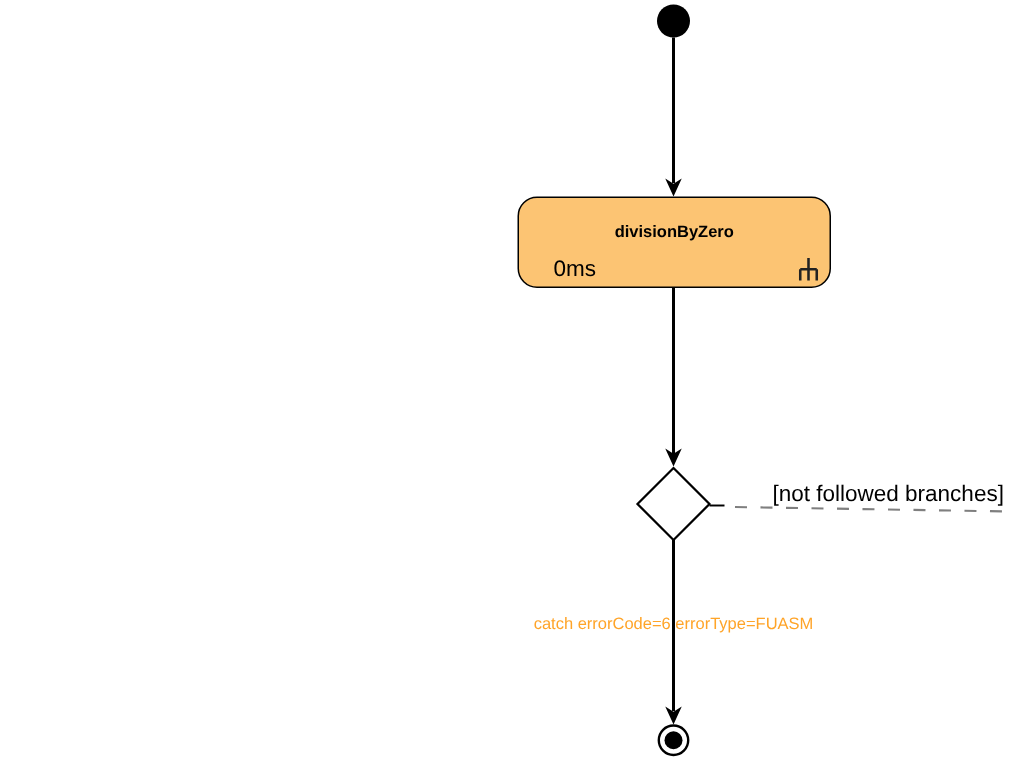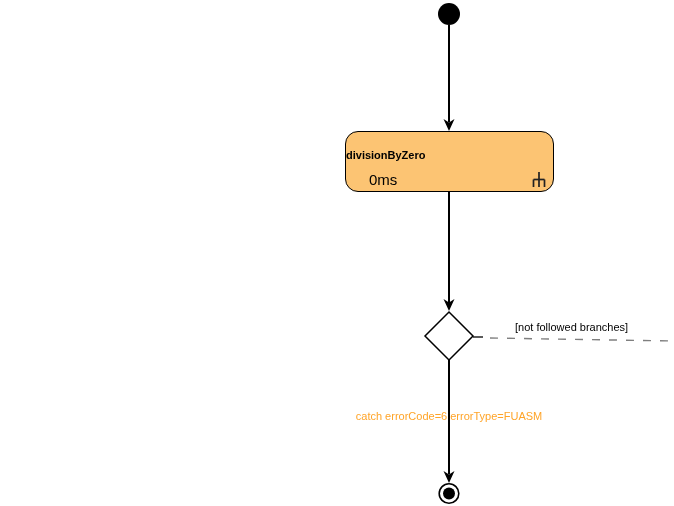--- a/index.html
+++ b/index.html
@@ -42,21 +42,21 @@
     border: 1.5px solid #000000;
     border-radius: 13px;
     z-index: 3;
     cursor: default;
   }
   .activity-title {
     position: absolute;
     left: 0;
     right: 0;
     top: 17px;
-    text-align: left;
+    text-align: center;
     font-size: 11px;
     font-weight: bold;
     color: #000000;
     white-space: nowrap;
   }
   .activity-duration {
     position: absolute;
     left: 23px;
     bottom: 3px;
     font-size: 15px;
@@ -67,21 +67,21 @@
     position: absolute;
     right: 7px;
     bottom: 3px;
     width: 14px;
     height: 17px;
   }
   .branch-note {
     position: absolute;
     left: 515px;
     top: 321px;
-    font-size: 11px;
+    font-size: 15px;
     color: #000000;
     white-space: nowrap;
     z-index: 3;
   }
 </style>
 </head>
 <body>
 
 <div id="canvas">
 

